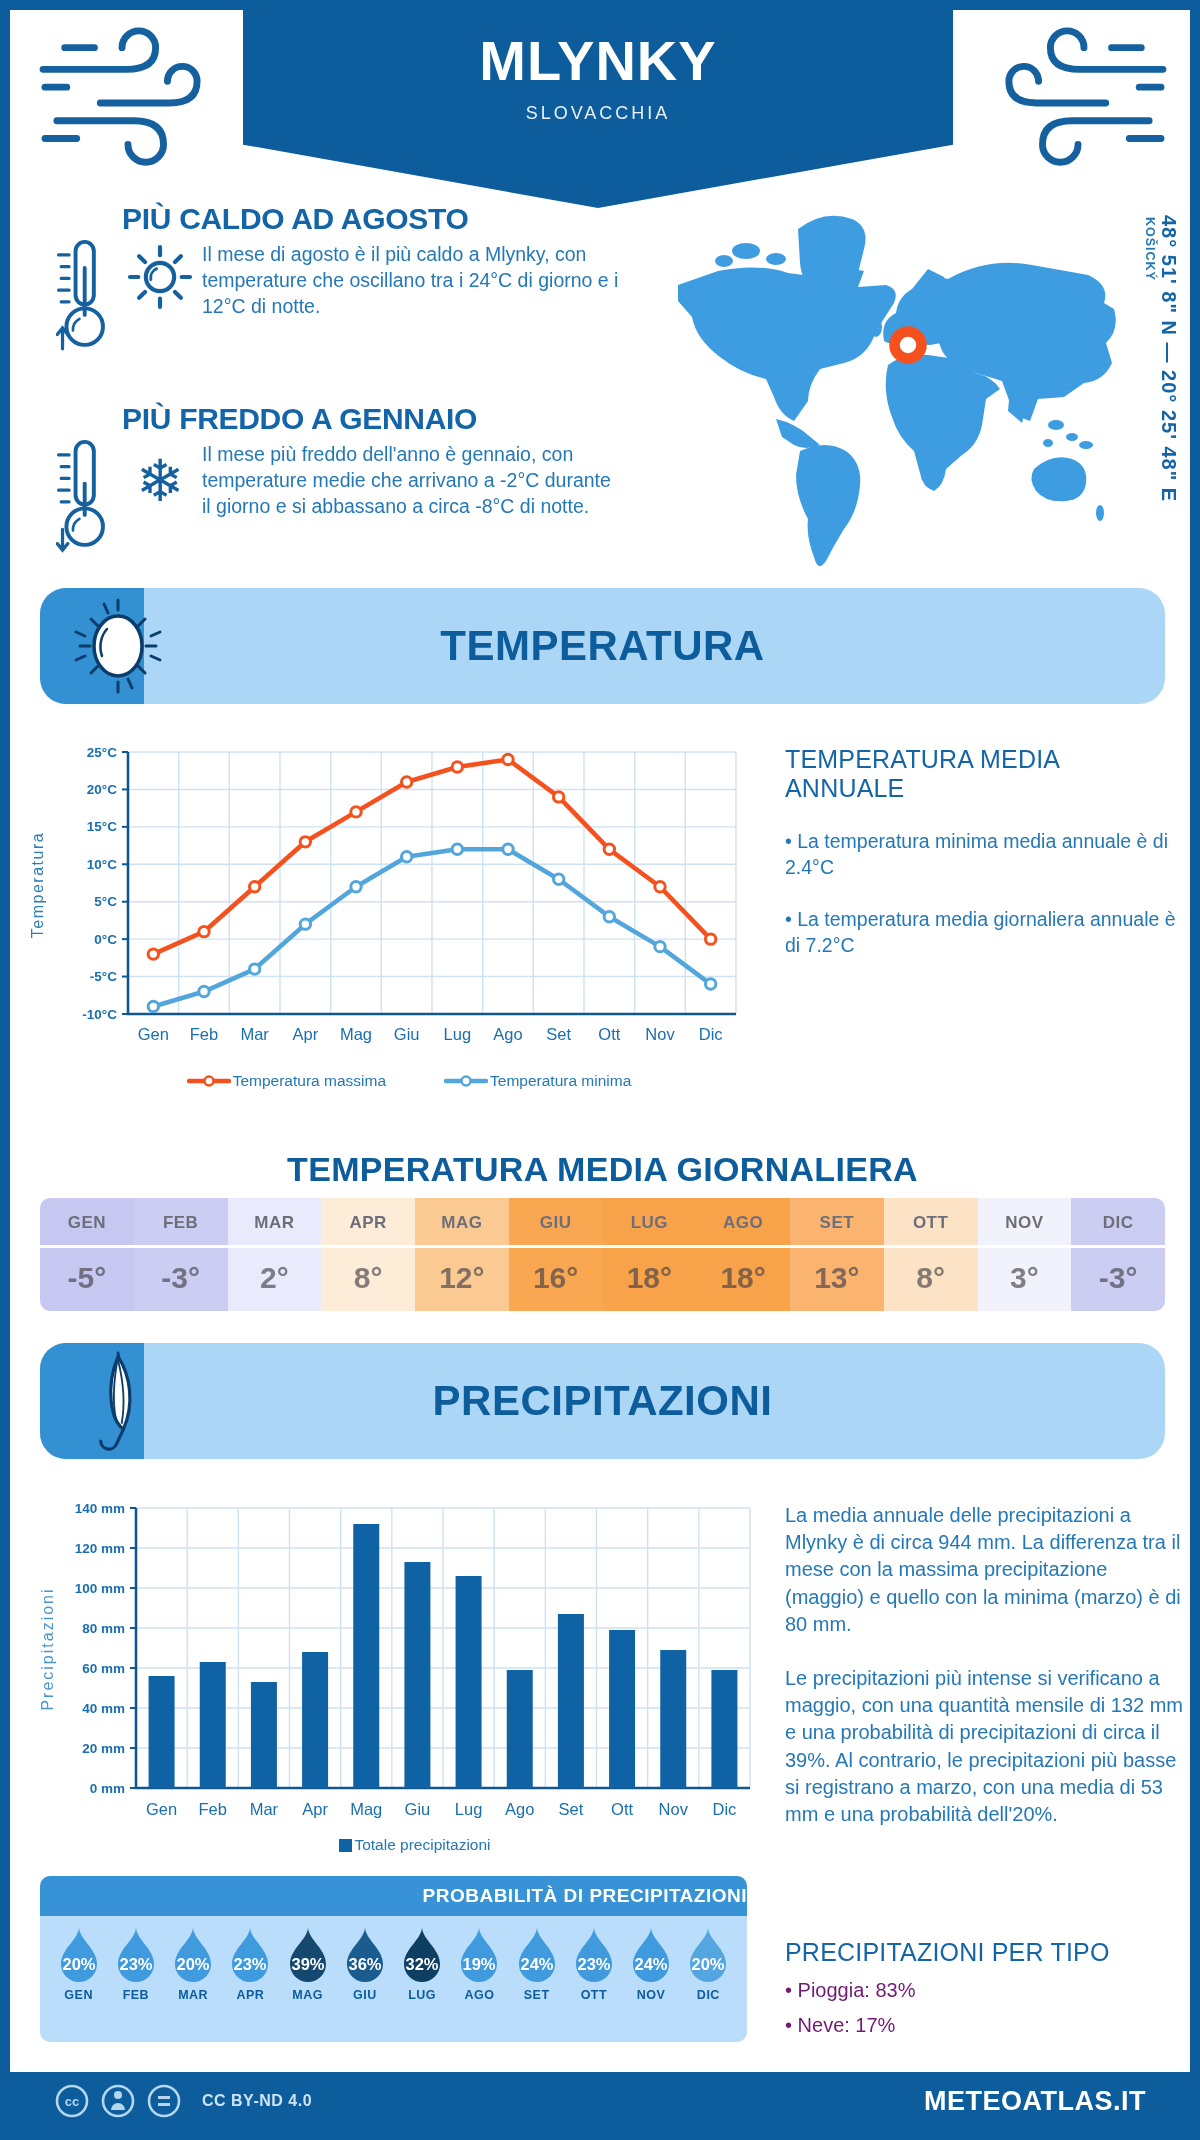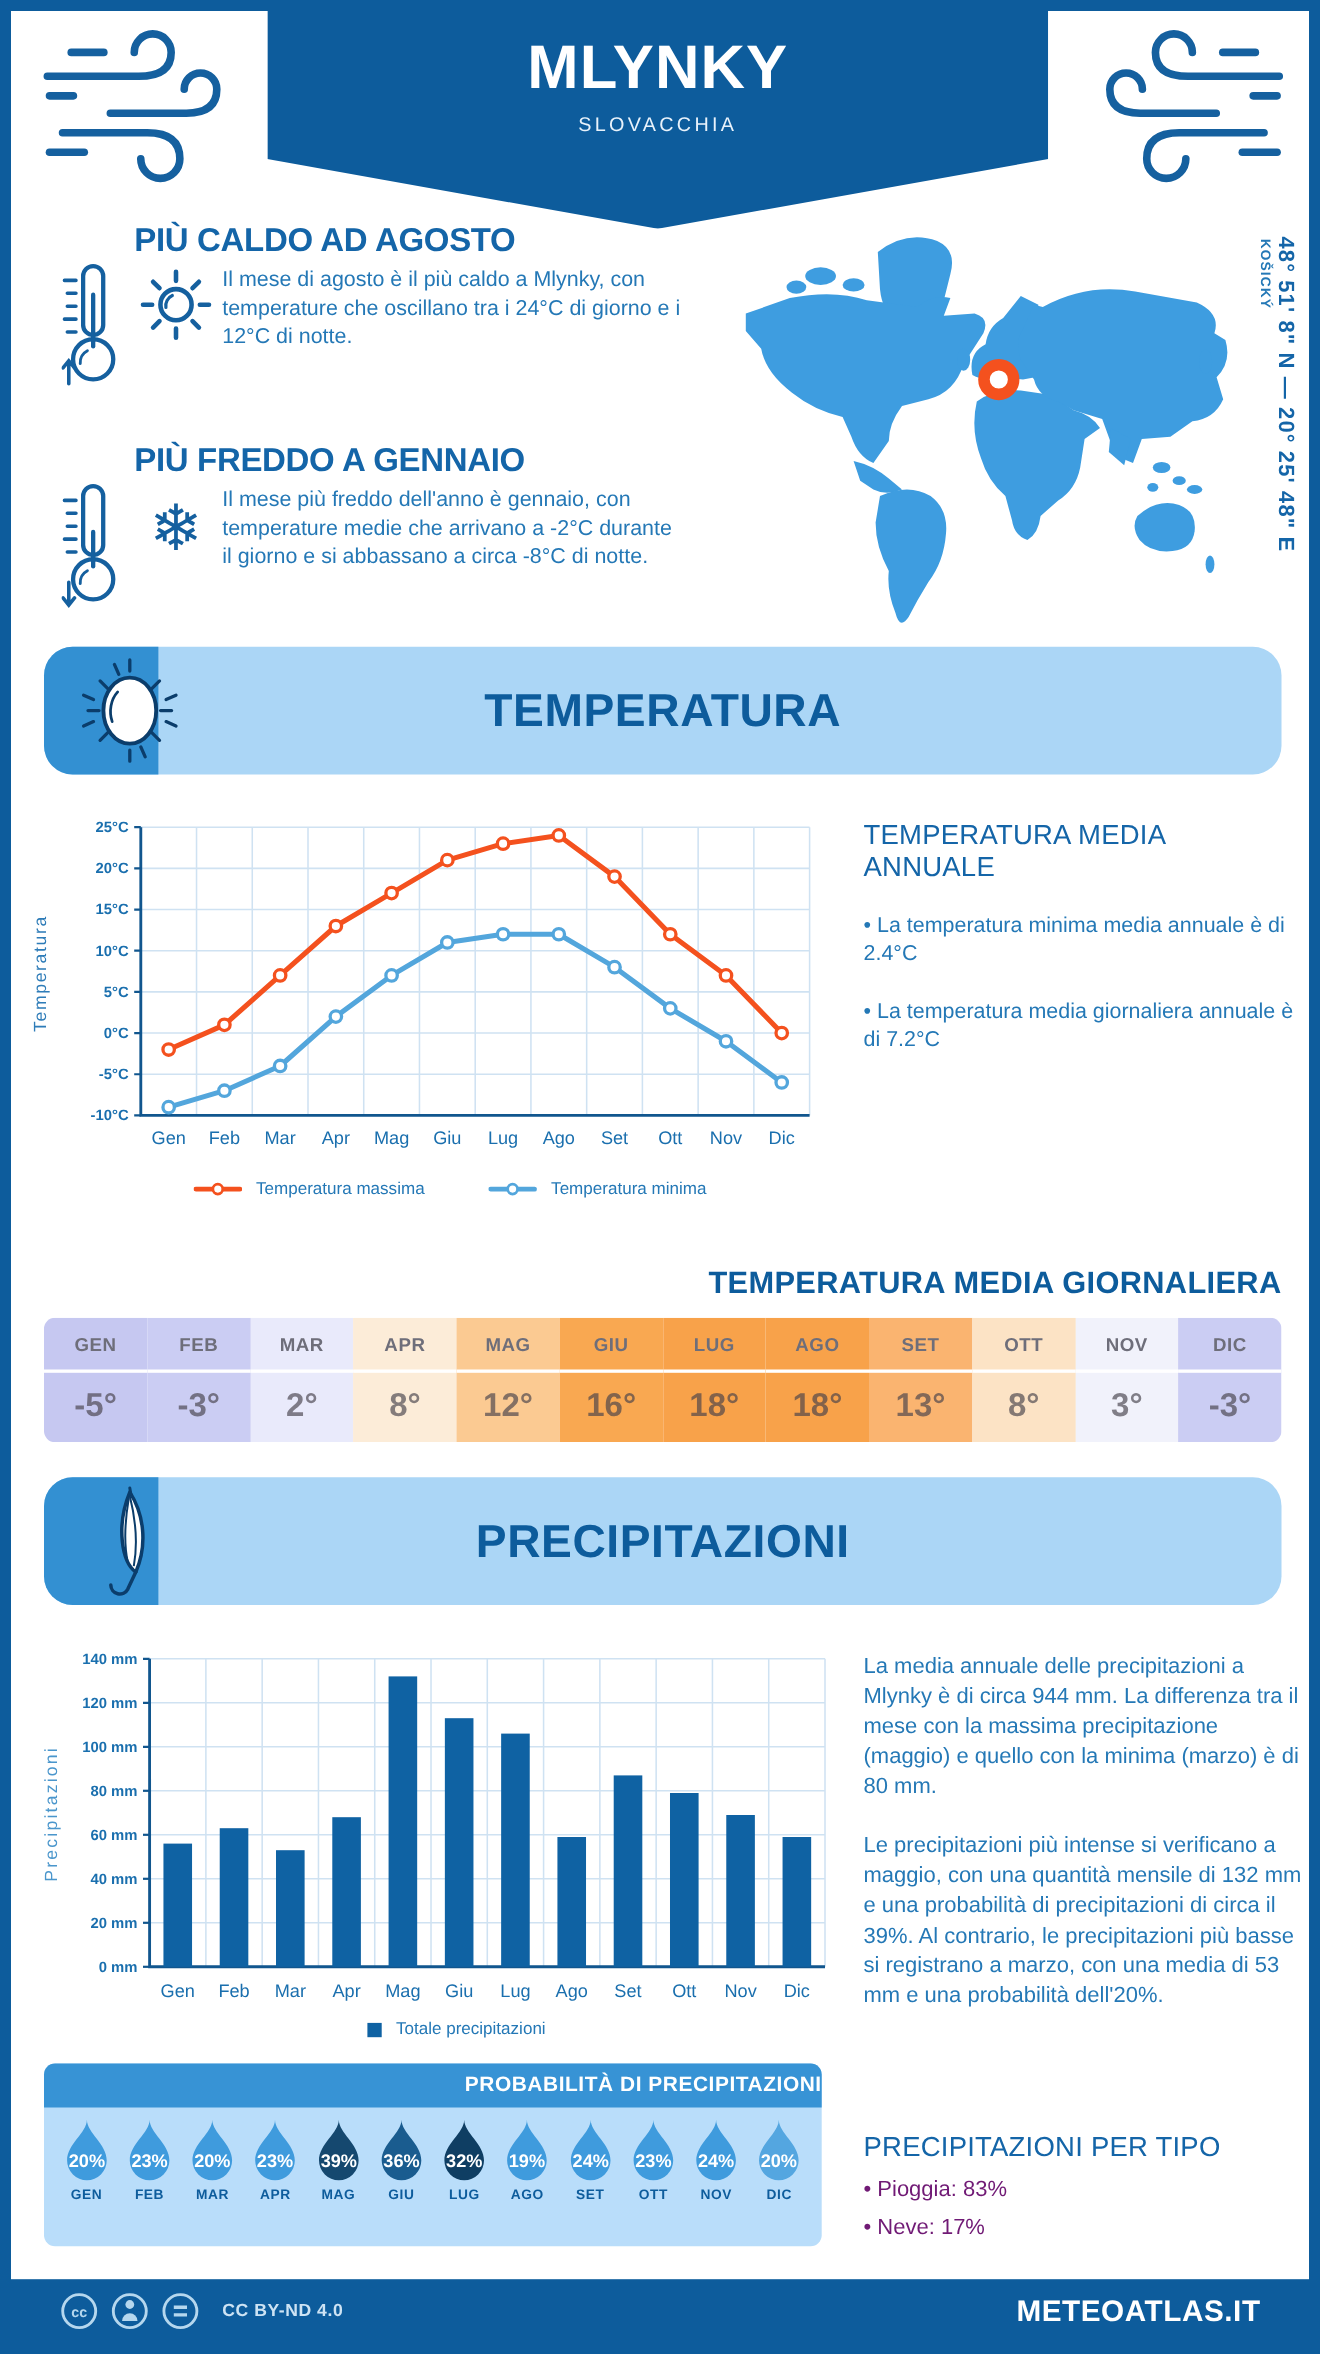--- a/index.html
+++ b/index.html
@@ -47,38 +47,38 @@
   
   .chartbox{overflow:visible;}
   .tempchart{left:64px;top:726px;width:670px;height:332px;}
   .precchart{left:60px;top:1478px;width:690px;height:352px;}
   .ylabel{position:absolute;transform:rotate(-90deg);text-align:center;font-size:16px;}
   .ylabel-temp{left:-62px;top:866px;width:180px;color:#2e7cb8;letter-spacing:1.5px;}
   .ylabel-prec{left:-72px;top:1630px;width:220px;color:#4a96cc;letter-spacing:2px;}
   .legendrow{display:flex;justify-content:center;gap:58px;align-items:center;}
   .legend-temp{left:64px;top:1062px;width:670px;}
   .legend-prec{left:60px;top:1826px;width:690px;}
-  .legend-item{display:flex;align-items:center;gap:13px;font-size:15.5px;color:#2478b6;}
+  .legend-item{display:flex;align-items:center;gap:2px;font-size:15.5px;color:#2478b6;}
   .legend-sq{width:13px;height:13px;display:inline-block;}
 
   
   .annual{left:775px;top:735px;width:398px;}
   .blk-head{font-size:25px;font-weight:normal;color:#1465a8;letter-spacing:.2px;}
   .annual .bullet{margin-top:26px;font-size:19.5px;line-height:1.33;color:#2478b6;}
   .annual .bullet:first-of-type{margin-top:38px;}
   .bullet::before{content:"• ";}
   .prectext{left:775px;top:1492px;width:400px;font-size:20px;line-height:1.36;color:#2478b6;}
   .prectext p{margin:0 0 27px 0;}
   .bytype{left:775px;top:1928px;width:398px;}
   .bytype .bullet{margin-top:12px;font-size:20px;color:#701a75;}
   .bytype .bullet:first-of-type{margin-top:16px;}
 
   
-  .daily-title{left:30px;top:1140px;width:1125px;text-align:right;
-               font-size:28px;font-weight:bold;color:#0d5c9c;letter-spacing:.3px;}
+  .daily-title{left:30px;top:1140px;width:1125px;text-align:center;
+               font-size:34px;font-weight:bold;color:#0d5c9c;letter-spacing:.3px;}
   .mtable{left:30px;top:1188px;width:1125px;display:flex;border-radius:10px;overflow:hidden;}
   .mcol{flex:1;text-align:center;}
   .mhead{padding:15px 0 12px;font-size:17px;font-weight:bold;color:#6e6e7a;
          border-bottom:3px solid #fff;letter-spacing:.5px;}
   .mval{padding:13px 0 16px;font-size:30px;font-weight:bold;color:rgba(70,66,74,.66);}
 
   
   .probpanel{left:30px;top:1866px;width:707px;height:166px;background:#b9ddfa;border-radius:10px;}
   .probhead{height:40px;line-height:40px;background:#3793d5;border-radius:10px 10px 0 0;
             text-align:right;color:#fff;font-weight:bold;font-size:19px;letter-spacing:.5px;}

